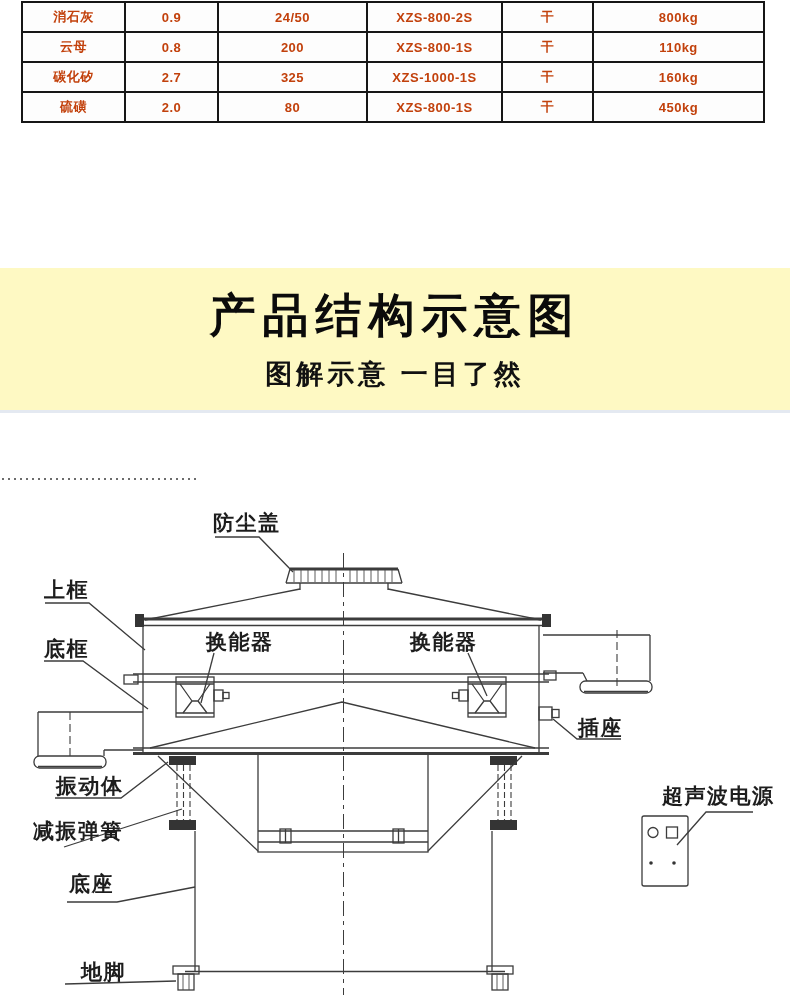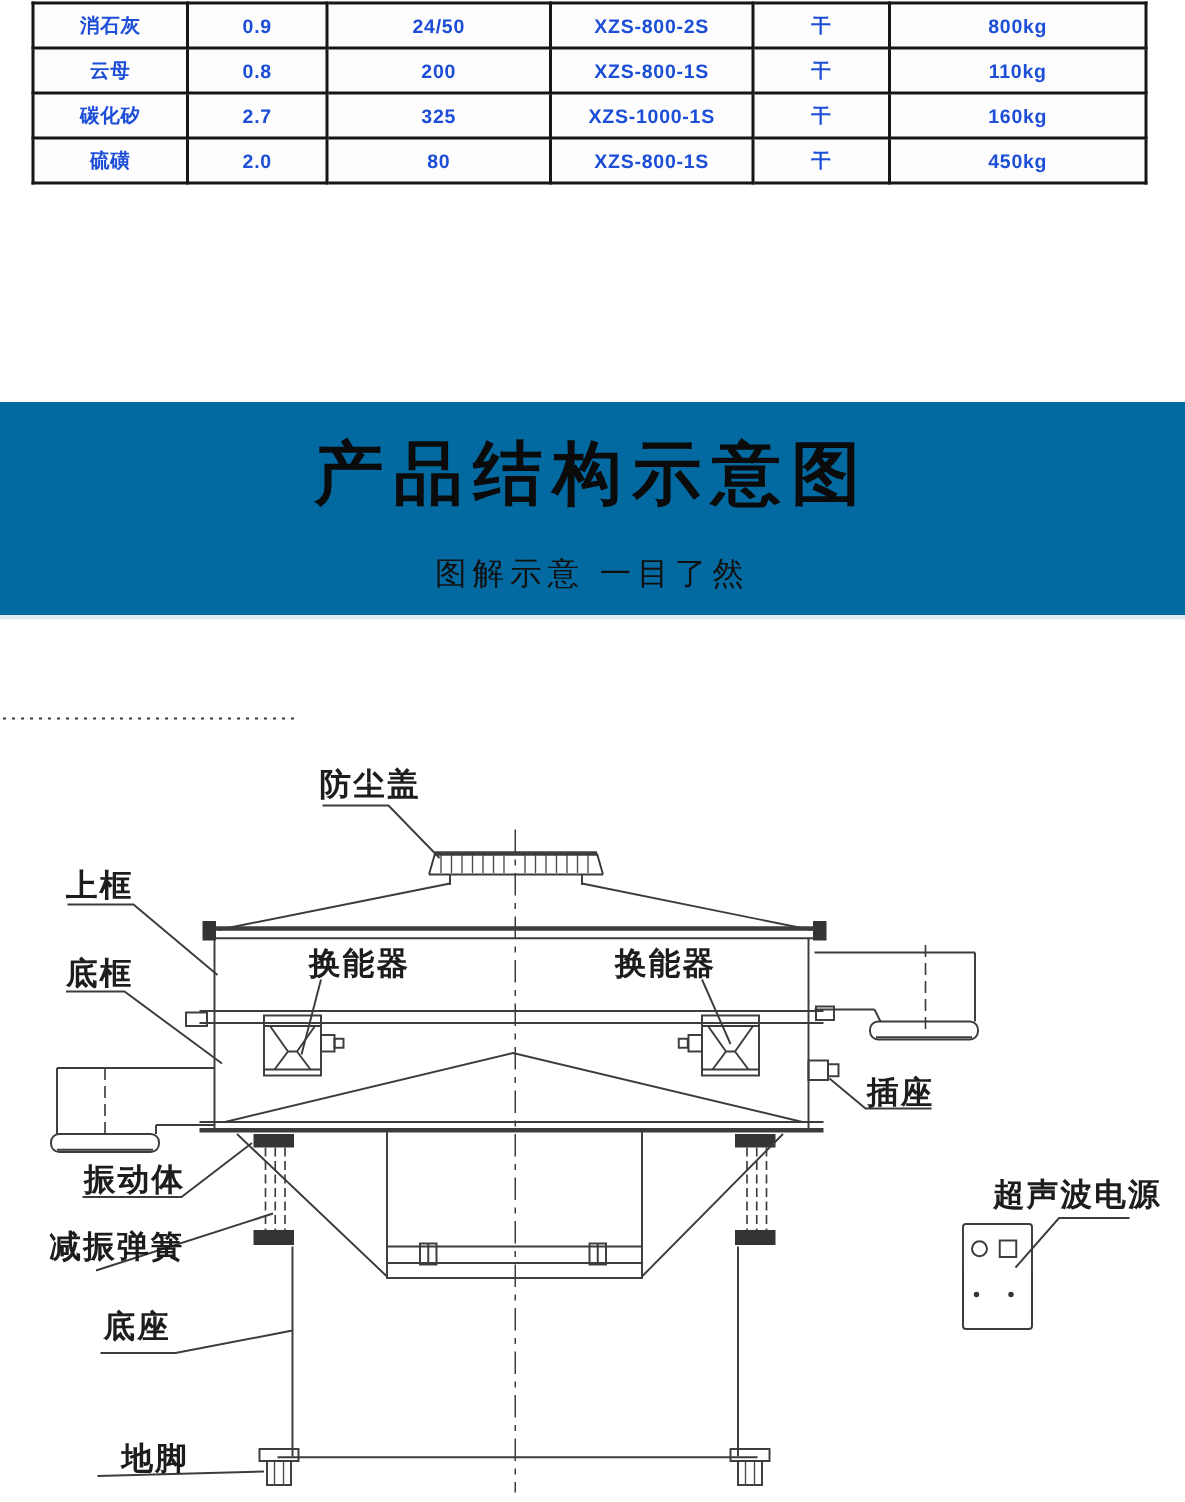--- a/index.html
+++ b/index.html
@@ -2,27 +2,27 @@
 <html><head>
 <meta charset="utf-8">
 <style>
   html,body{margin:0;padding:0;background:#ffffff;}
   .page{position:relative;width:790px;height:1001px;background:#ffffff;overflow:hidden;
         font-family:"Liberation Sans", sans-serif;}
   
   .spec-table{position:absolute;left:21px;top:1px;width:742px;border-collapse:collapse;
               table-layout:fixed;z-index:2;}
   .spec-table td{border:2px solid #161616;height:26px;text-align:center;vertical-align:middle;
-                 font-size:13px;font-weight:600;color:#1d4ed8;letter-spacing:0.5px;
+                 font-size:13px;font-weight:600;color:#c2410c;letter-spacing:0.5px;
                  white-space:nowrap;overflow:hidden;background:#fdfdfd;}
   
-  .banner{position:absolute;left:0;top:268px;width:790px;height:142px;background:#0369a1;
+  .banner{position:absolute;left:0;top:268px;width:790px;height:142px;background:#fef9c3;
           z-index:2;text-align:center;}
   .banner-title{margin-top:17px;font-size:46px;font-weight:800;color:#0b0b0b;letter-spacing:7px;}
-  .banner-sub{margin-top:21px;font-size:21px;font-weight:400;color:#111;letter-spacing:4px;}
+  .banner-sub{margin-top:9px;font-size:27px;font-weight:700;color:#111;letter-spacing:4px;}
   .banner-edge{position:absolute;left:0;top:410px;width:790px;height:3px;background:#e4e9f1;z-index:2;}
   
   .diagram{position:absolute;left:0;top:0;width:790px;height:1001px;z-index:1;}
   .diagram path,.diagram rect,.diagram circle,.diagram line{vector-effect:none;}
   .ln{stroke:#3c3c3c;stroke-width:1.3;fill:none;}
   .thick{stroke:#3c3c3c;stroke-width:3;fill:none;}
   .thin{stroke:#4a4a4a;stroke-width:0.9;fill:none;}
   .dash{stroke:#3c3c3c;stroke-width:1.1;fill:none;stroke-dasharray:8 4;}
   .cdash{stroke:#3c3c3c;stroke-width:1;fill:none;stroke-dasharray:15 5 4 5;}
   .spr{stroke:#3c3c3c;stroke-width:1.1;fill:none;stroke-dasharray:6 3;}

